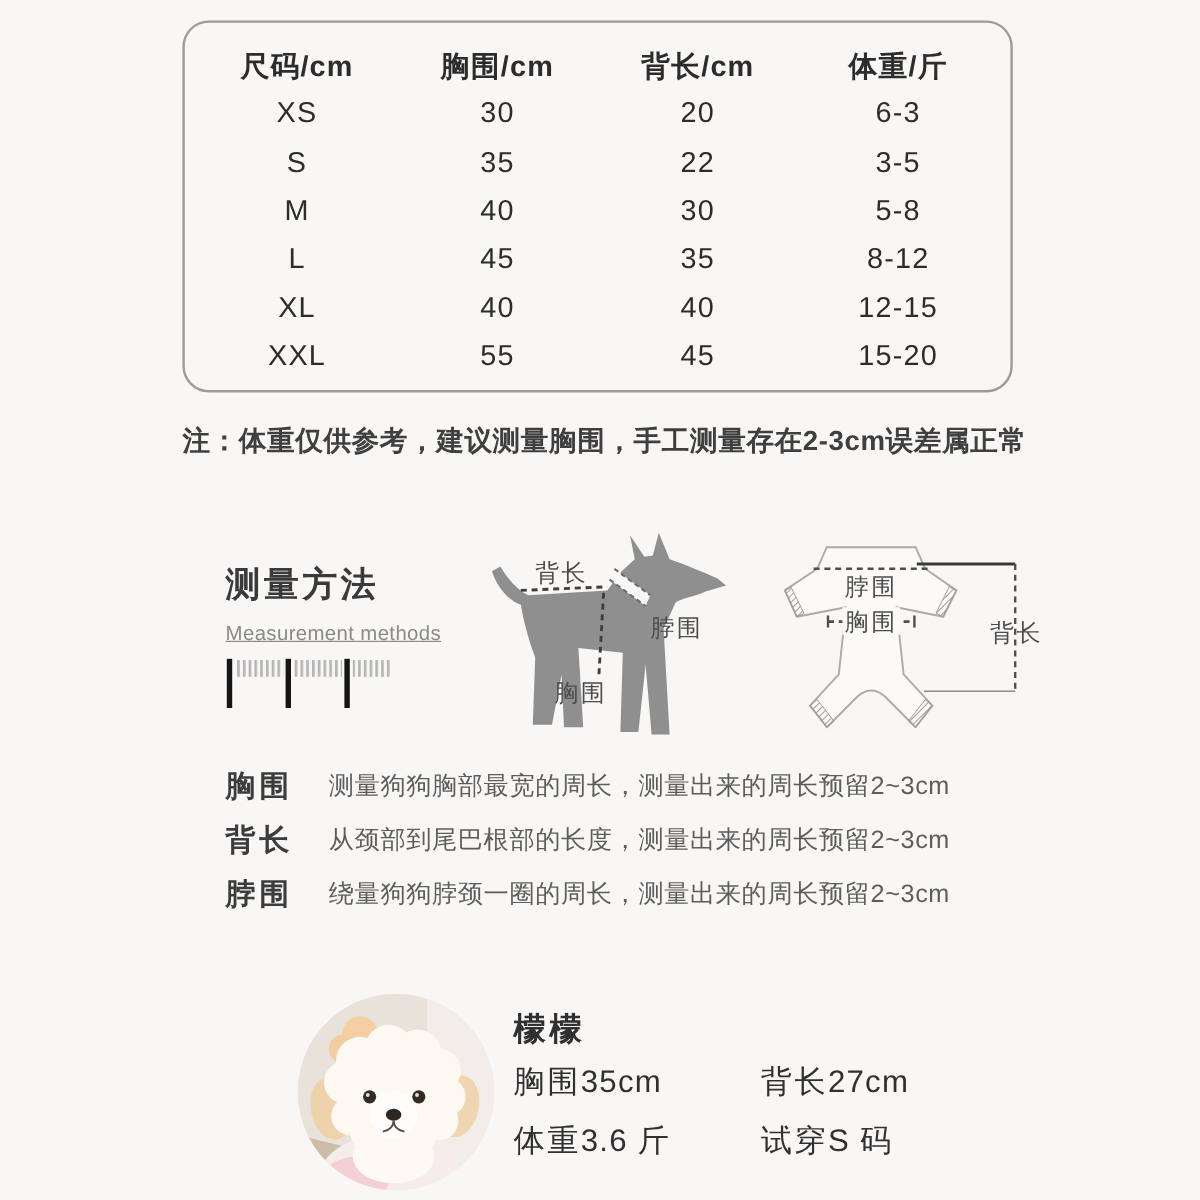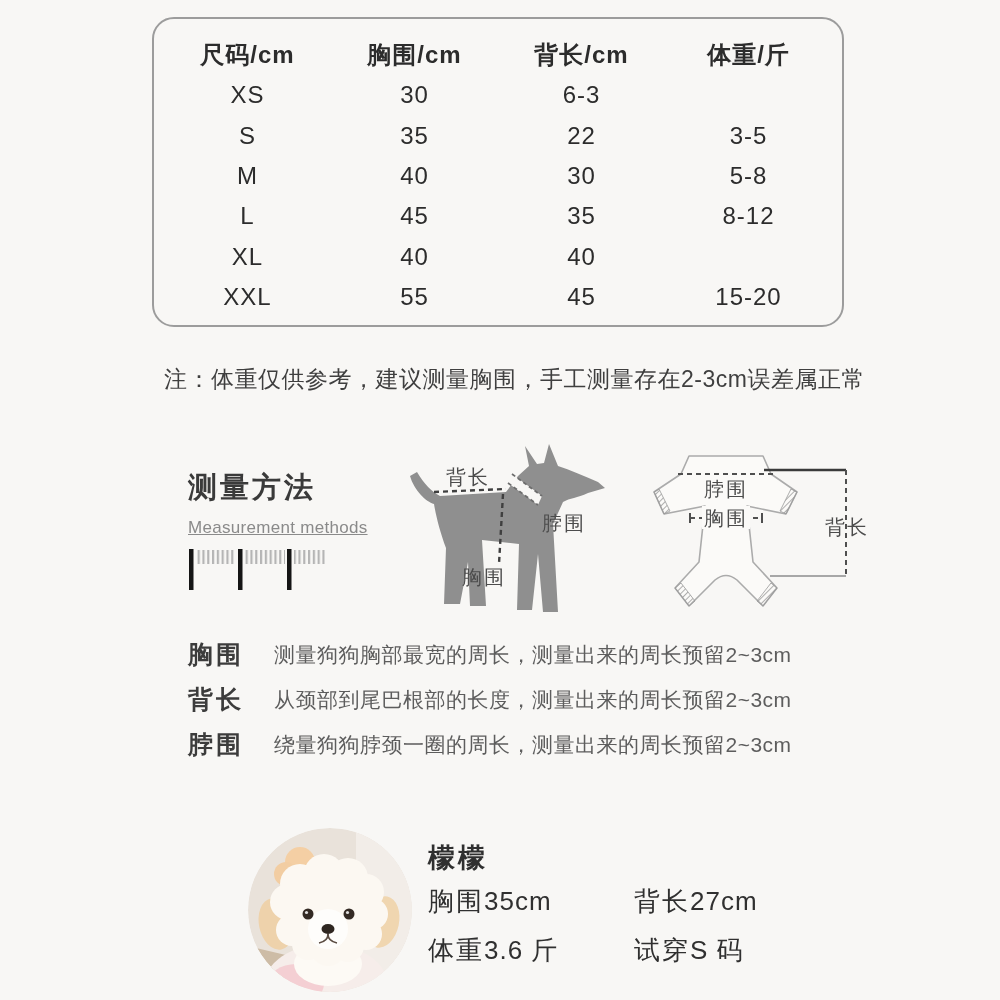--- a/index.html
+++ b/index.html
@@ -8,22 +8,22 @@
 
   
   .size-table{position:absolute;left:152px;top:17px;width:692px;height:310px;
     border:2px solid #9c9c9c;border-radius:22px;box-sizing:border-box;
     display:grid;grid-template-rows:repeat(7,1fr);padding:16px 10px 8px;}
   .trow{display:grid;grid-template-columns:repeat(4,1fr);align-items:center;text-align:center;}
   .trow span{font-size:24px;font-weight:500;color:#2c2c2c;letter-spacing:1px;}
   .trow.head span{font-weight:700;letter-spacing:1px;}
 
   
-  .note{position:absolute;left:152px;top:352px;width:740px;margin:12px;
-    font-size:23px;font-weight:400;color:#3f3f3f;letter-spacing:0.5px;}
+  .note{position:absolute;left:152px;top:352px;width:740px;margin:0;
+    font-size:23px;font-weight:700;color:#3f3f3f;letter-spacing:0.5px;}
 
   
   .mm-head{position:absolute;left:188px;top:468px;}
   .mm-title{margin:0;font-size:29px;font-weight:700;letter-spacing:3px;color:#3a3a3a;}
   .mm-sub{font-size:17px;color:#8a8a8a;margin-top:10px;letter-spacing:0.3px;text-decoration:underline;}
   .ruler{margin-top:10px;display:block;}
 
   
   .dog-diagram{position:absolute;left:402px;top:432px;width:215px;height:198px;}
   .garment-diagram{position:absolute;left:640px;top:430px;width:240px;height:212px;}
@@ -52,20 +52,21 @@
   <section class="size-table">
     <div class="trow head">
       <span>尺码/cm</span>
       <span>胸围/cm</span>
       <span>背长/cm</span>
       <span>体重/斤</span>
     </div>
     <div class="trow">
       <span>XS</span>
       <span>30</span>
+      <span>20</span>
       <span>6-3</span>
     </div>
     <div class="trow">
       <span>S</span>
       <span>35</span>
       <span>22</span>
       <span>3-5</span>
     </div>
     <div class="trow">
       <span>M</span>
@@ -76,20 +77,21 @@
     <div class="trow">
       <span>L</span>
       <span>45</span>
       <span>35</span>
       <span>8-12</span>
     </div>
     <div class="trow">
       <span>XL</span>
       <span>40</span>
       <span>40</span>
+      <span>12-15</span>
     </div>
     <div class="trow">
       <span>XXL</span>
       <span>55</span>
       <span>45</span>
       <span>15-20</span>
     </div>
   </section>
 
   <p class="note">注：体重仅供参考，建议测量胸围，手工测量存在2-3cm误差属正常</p>

